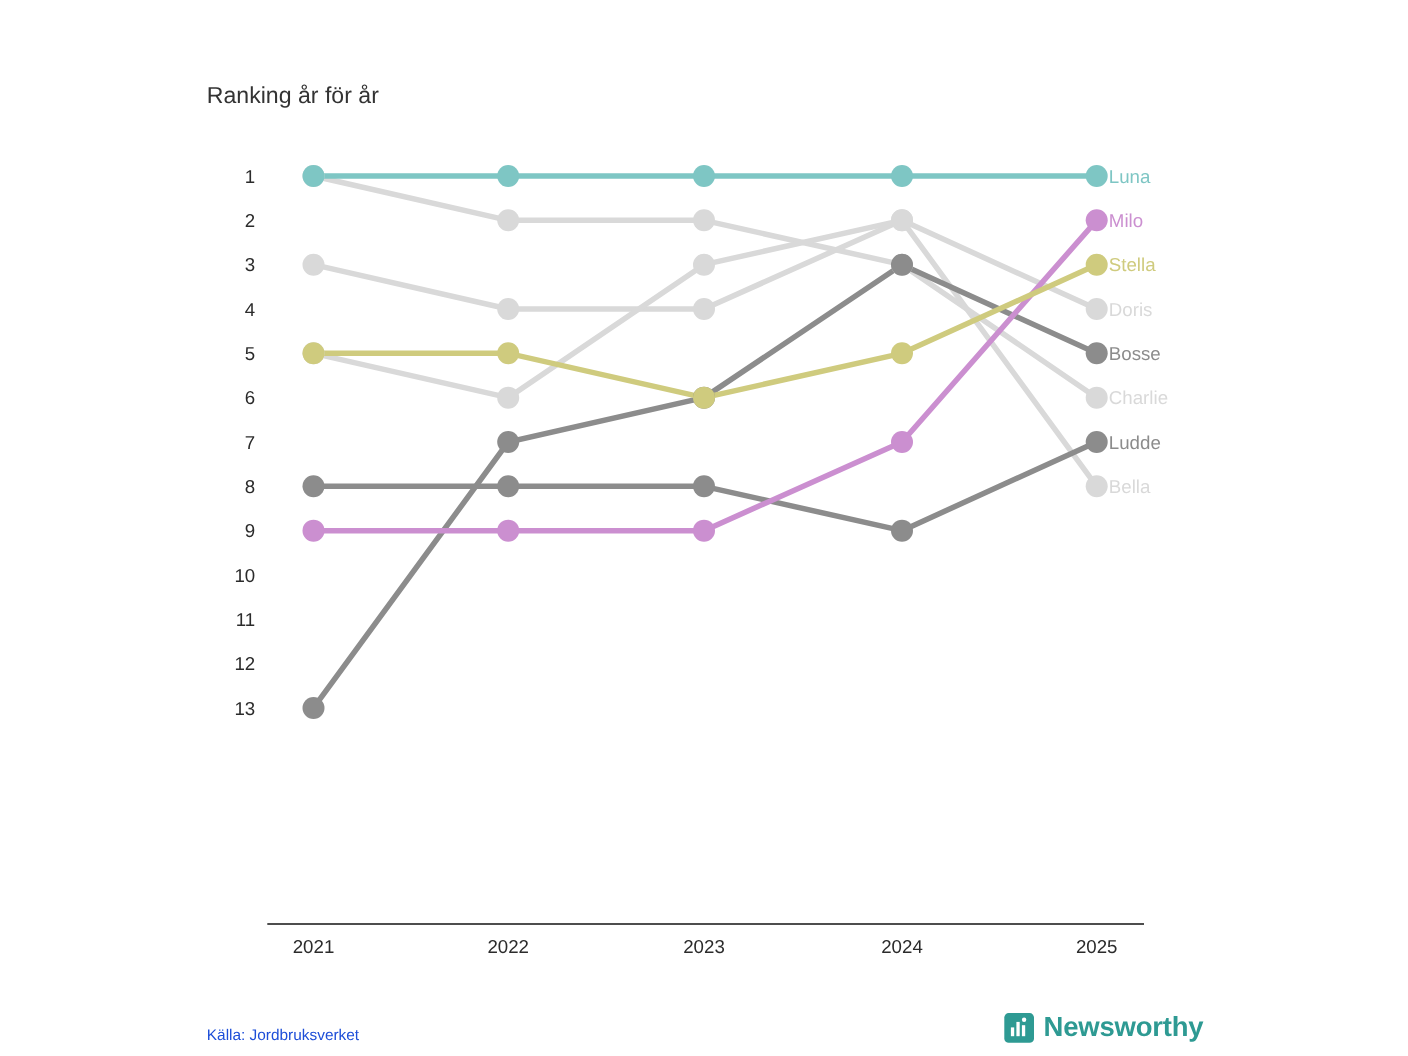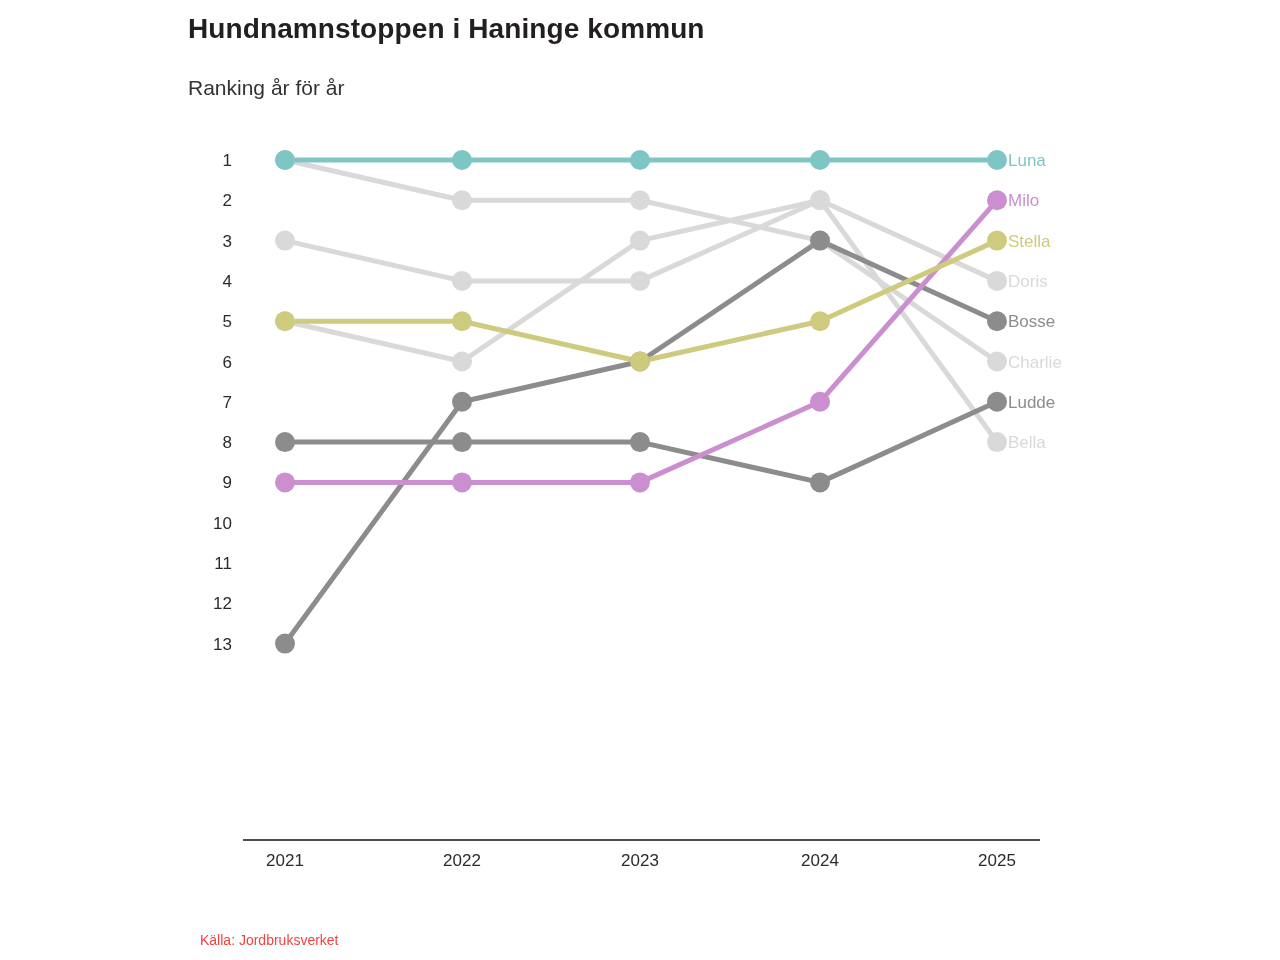--- a/index.html
+++ b/index.html
@@ -46,24 +46,24 @@
   }
   svg.plot {
     position: absolute;
     left: 0;
     top: 0;
     width: 1280px;
     height: 960px;
   }
   .source {
     position: absolute;
-    left: 200px;
+    left: 188px;
     top: 932px;
     font-size: 14px;
-    color: #ef4444;
+    color: #1d4ed8;
   }
   .brand {
     position: absolute;
     right: 186px;
     top: 920px;
     display: flex;
     align-items: center;
     gap: 9px;
   }
   .brand-mark {
@@ -107,21 +107,20 @@
   }
   .serieslabel {
     font-size: 17px;
   }
 </style>
 </head>
 <body>
 
 <div class="page">
 
-  <div class="title">Hundnamnstoppen i Haninge kommun</div>
   <div class="subtitle">Ranking år för år</div>
 
   <div class="chart-area">
     <svg class="plot" viewBox="0 0 1280 960">
       <g id="plot-lines">
           <polyline points="285,240.6 462,280.9 640,280.9 820,200.3 997,280.9" fill="none" stroke="#d9d9d9" stroke-width="5" stroke-linecap="round" stroke-linejoin="round"></polyline>
           <polyline points="285,160 462,200.3 640,200.3 820,240.6 997,361.5" fill="none" stroke="#d9d9d9" stroke-width="5" stroke-linecap="round" stroke-linejoin="round"></polyline>
           <polyline points="285,321.2 462,361.5 640,240.6 820,200.3 997,442.09999999999997" fill="none" stroke="#d9d9d9" stroke-width="5" stroke-linecap="round" stroke-linejoin="round"></polyline>
           <polyline points="285,643.5999999999999 462,401.79999999999995 640,361.5 820,240.6 997,321.2" fill="none" stroke="#8c8c8c" stroke-width="5" stroke-linecap="round" stroke-linejoin="round"></polyline>
           <polyline points="285,442.09999999999997 462,442.09999999999997 640,442.09999999999997 820,482.4 997,401.79999999999995" fill="none" stroke="#8c8c8c" stroke-width="5" stroke-linecap="round" stroke-linejoin="round"></polyline>
@@ -202,14 +201,23 @@
           <text x="1008" y="327.2" class="serieslabel" fill="#8c8c8c">Bosse</text>
           <text x="1008" y="367.5" class="serieslabel" fill="#d9d9d9">Charlie</text>
           <text x="1008" y="407.79999999999995" class="serieslabel" fill="#8c8c8c">Ludde</text>
           <text x="1008" y="448.09999999999997" class="serieslabel" fill="#d9d9d9">Bella</text>
         </g>
     </svg>
   </div>
 
   <div class="source">Källa: Jordbruksverket</div>
 
+  <div class="brand">
+    <span class="brand-mark">
+      <i class="b1"></i>
+        <i class="b2"></i>
+        <i class="b3"></i>
+        <i class="dot"></i>
+    </span>
+    <span class="brand-name">Newsworthy</span>
+  </div>
 
 </div>
 
 </body></html>

